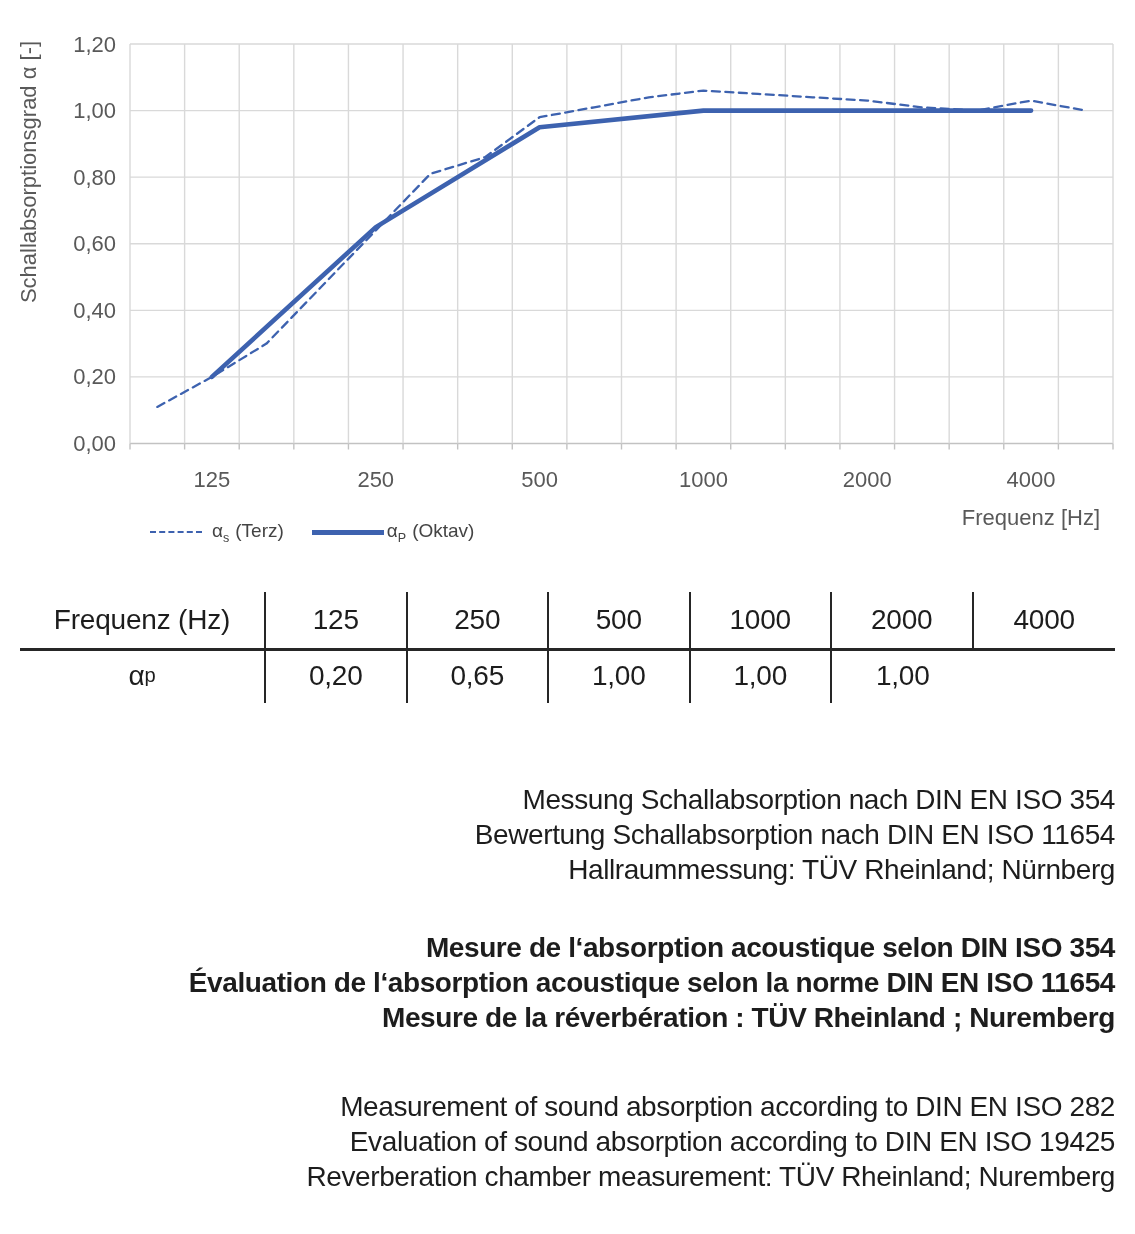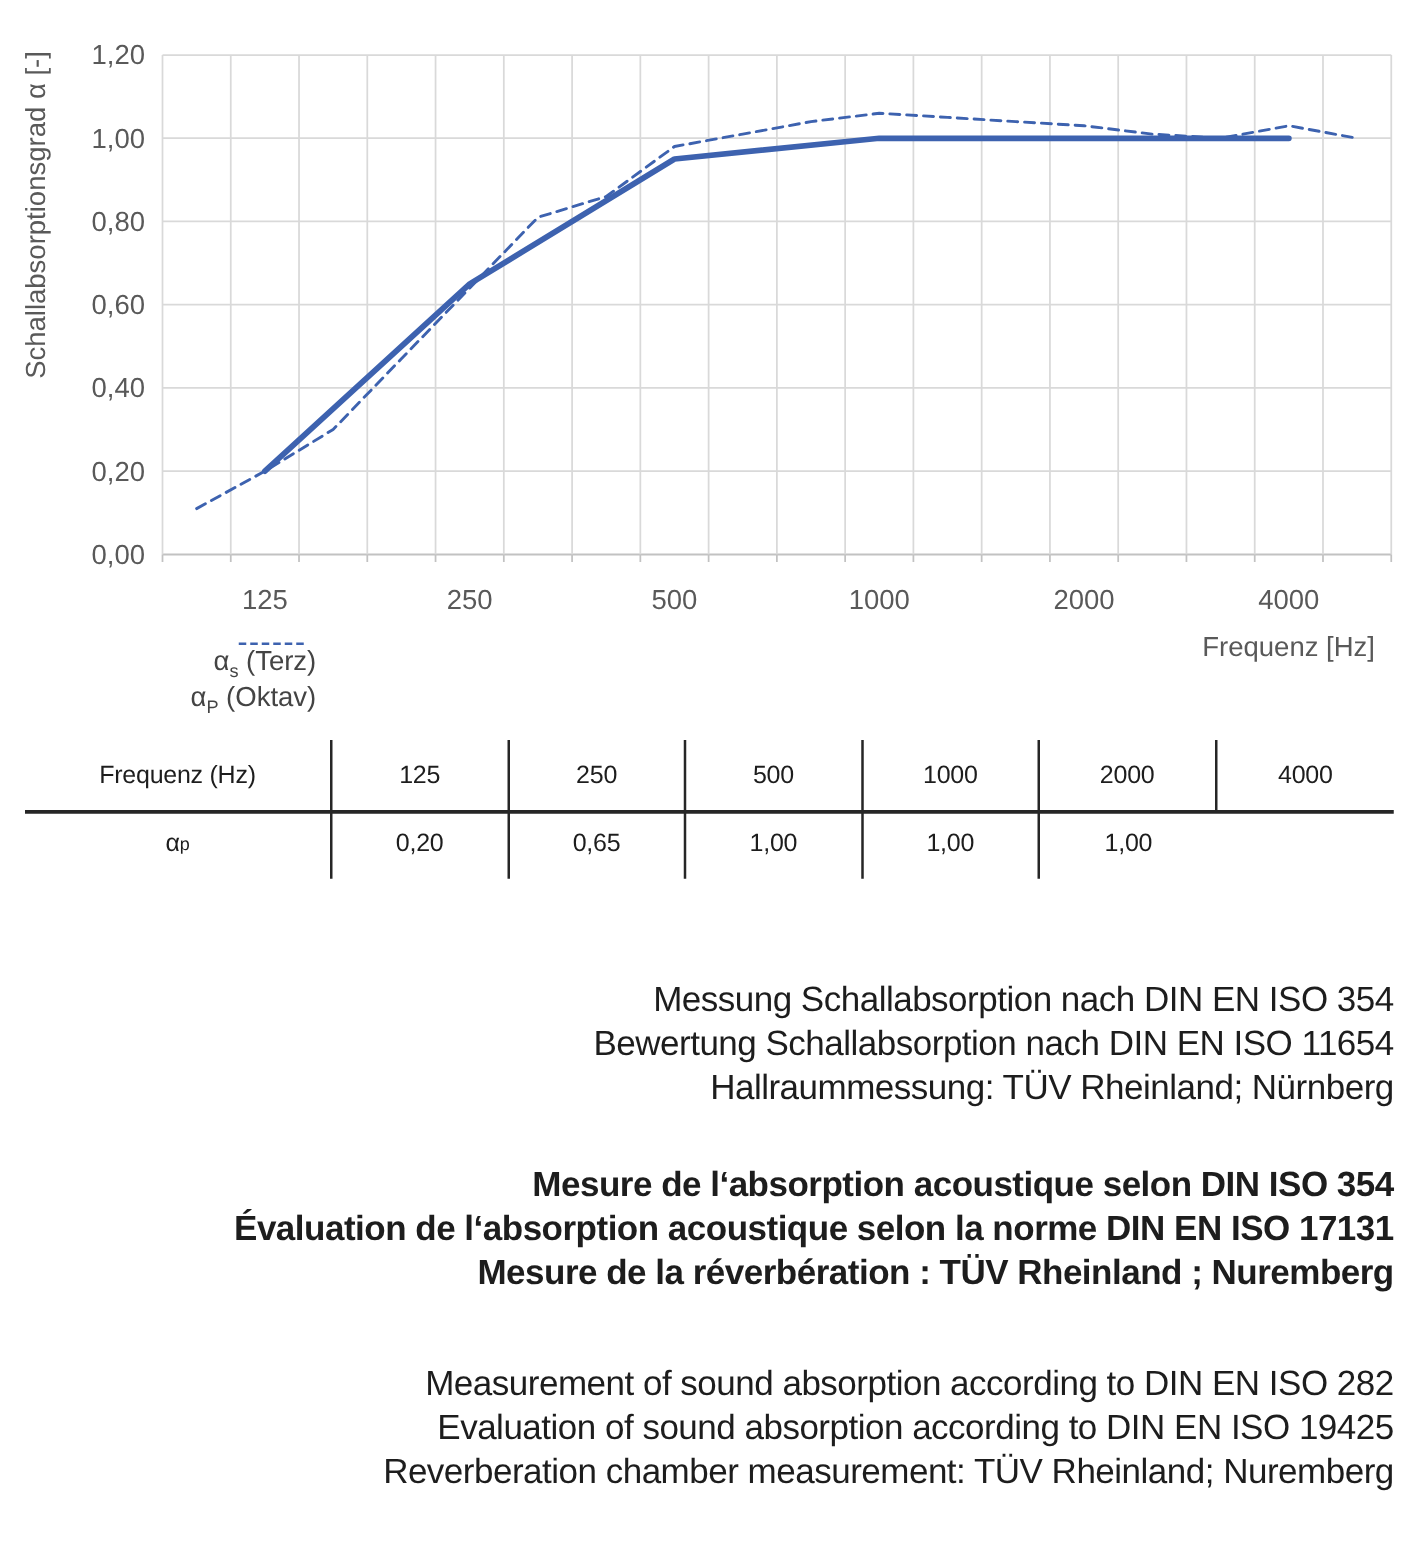--- a/index.html
+++ b/index.html
@@ -6,30 +6,30 @@
   html,body { background:#ffffff; }
   body {
     width:1135px; height:1234px; position:relative; overflow:hidden;
     font-family:"Liberation Sans", sans-serif; color:#1d1d1d;
   }
   .chart-wrap { position:absolute; top:0; left:0; width:1135px; height:575px; }
   svg text { font-family:"Liberation Sans", sans-serif; }
 
   
   .legend { position:absolute; top:514px; left:150px; height:36px;
-            display:flex; align-items:flex-end; font-size:22px; color:#444444;flex-direction:column; }
+            display:flex; align-items:center; font-size:19px; color:#444444; }
   .legend .swatch-dash { width:52px; height:0; border-top:2.4px dashed #3d62af; margin-right:10px; }
   .legend .swatch-solid { width:72px; height:5px; background:#3d62af; margin-left:28px; margin-right:3px; }
   .legend sub { font-size:66%; }
   .legend .lg-rest { margin-left:6px; }
 
   
   .abs-table { position:absolute; top:592px; left:20px; width:1095px; height:111px;
                display:grid; grid-template-columns:246px repeat(6,1fr);
-               grid-template-rows:56px 55px; font-size:20px; letter-spacing:-0.2px; }
+               grid-template-rows:56px 55px; font-size:28px; letter-spacing:-0.2px; }
   .abs-table .cell { display:flex; align-items:center; justify-content:center;
                      border-right:2px solid #262626; }
   .abs-table .cell.last { border-right:none; }
   .abs-table sub { font-size:72%; }
   .table-rule { position:absolute; top:648px; left:20px; width:1095px; height:3px;
                 background:#262626; }
 
   
   .note { position:absolute; right:20px; text-align:right; font-size:28px;
           line-height:35px; letter-spacing:-0.4px; white-space:nowrap; color:#1d1d1d; }
@@ -135,20 +135,20 @@
 </div>
 <div class="table-rule"></div>
 
 <div class="note note-de">
   <div>Messung Schallabsorption nach DIN EN ISO 354</div>
   <div>Bewertung Schallabsorption nach DIN EN ISO 11654</div>
   <div>Hallraummessung: TÜV Rheinland; Nürnberg</div>
 </div>
 <div class="note note-fr">
   <div>Mesure de l‘absorption acoustique selon DIN ISO 354</div>
-  <div>Évaluation de l‘absorption acoustique selon la norme DIN EN ISO 17131</div>
+  <div>Évaluation de l‘absorption acoustique selon la norme DIN EN ISO 11654</div>
   <div>Mesure de la réverbération : TÜV Rheinland ; Nuremberg</div>
 </div>
 <div class="note note-en">
   <div>Measurement of sound absorption according to DIN EN ISO 282</div>
   <div>Evaluation of sound absorption according to DIN EN ISO 19425</div>
   <div>Reverberation chamber measurement: TÜV Rheinland; Nuremberg</div>
 </div>
 
 </body></html>

